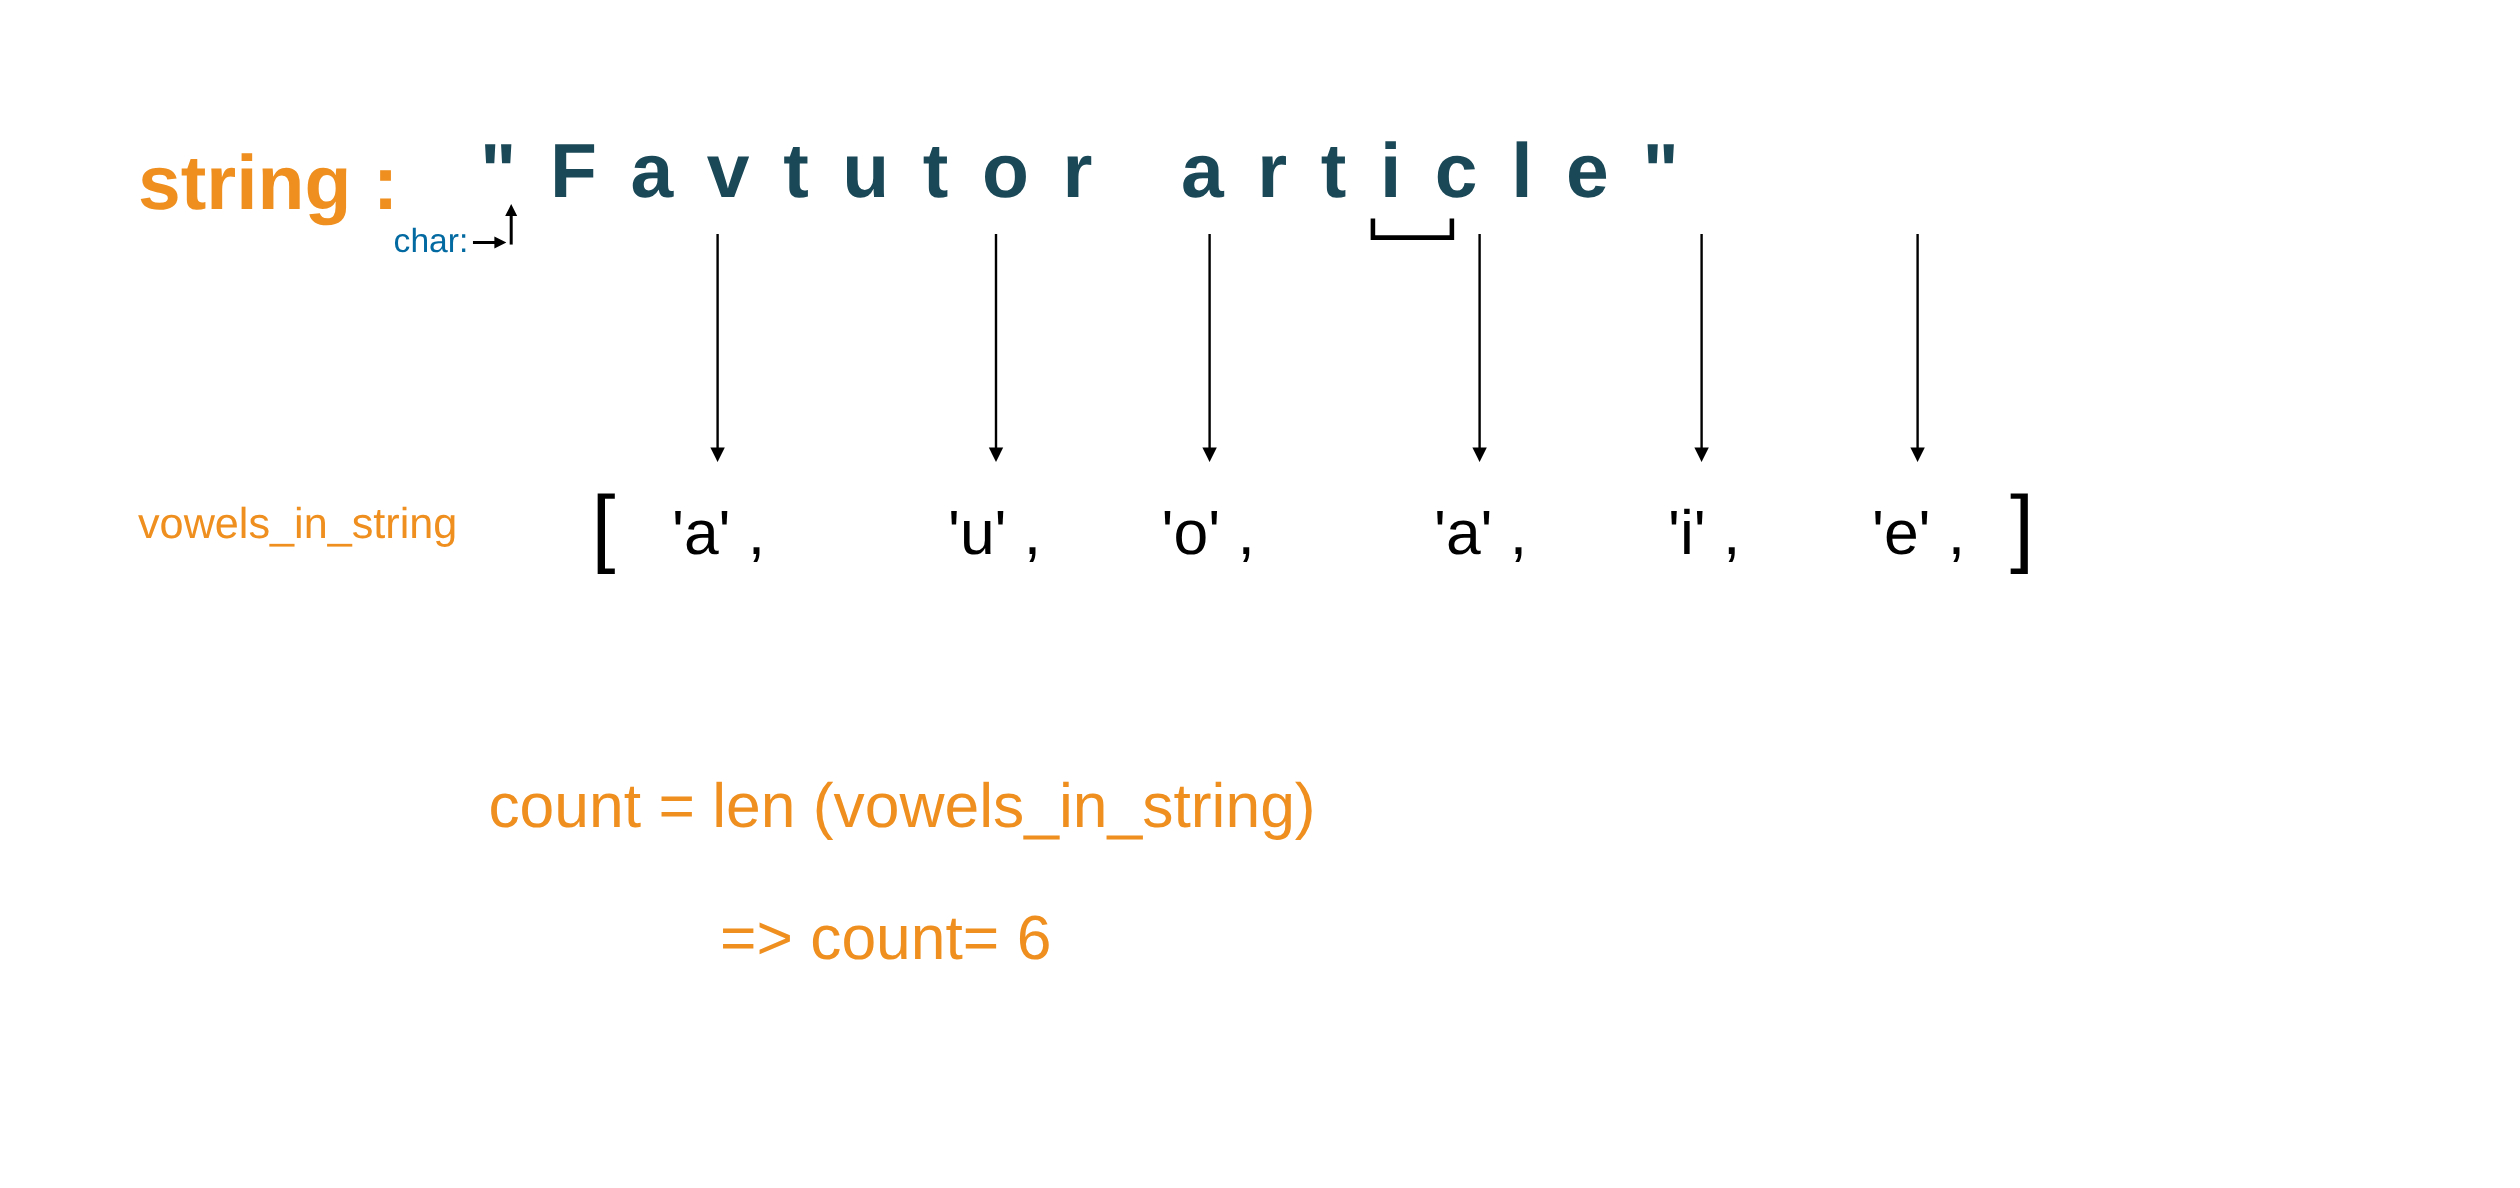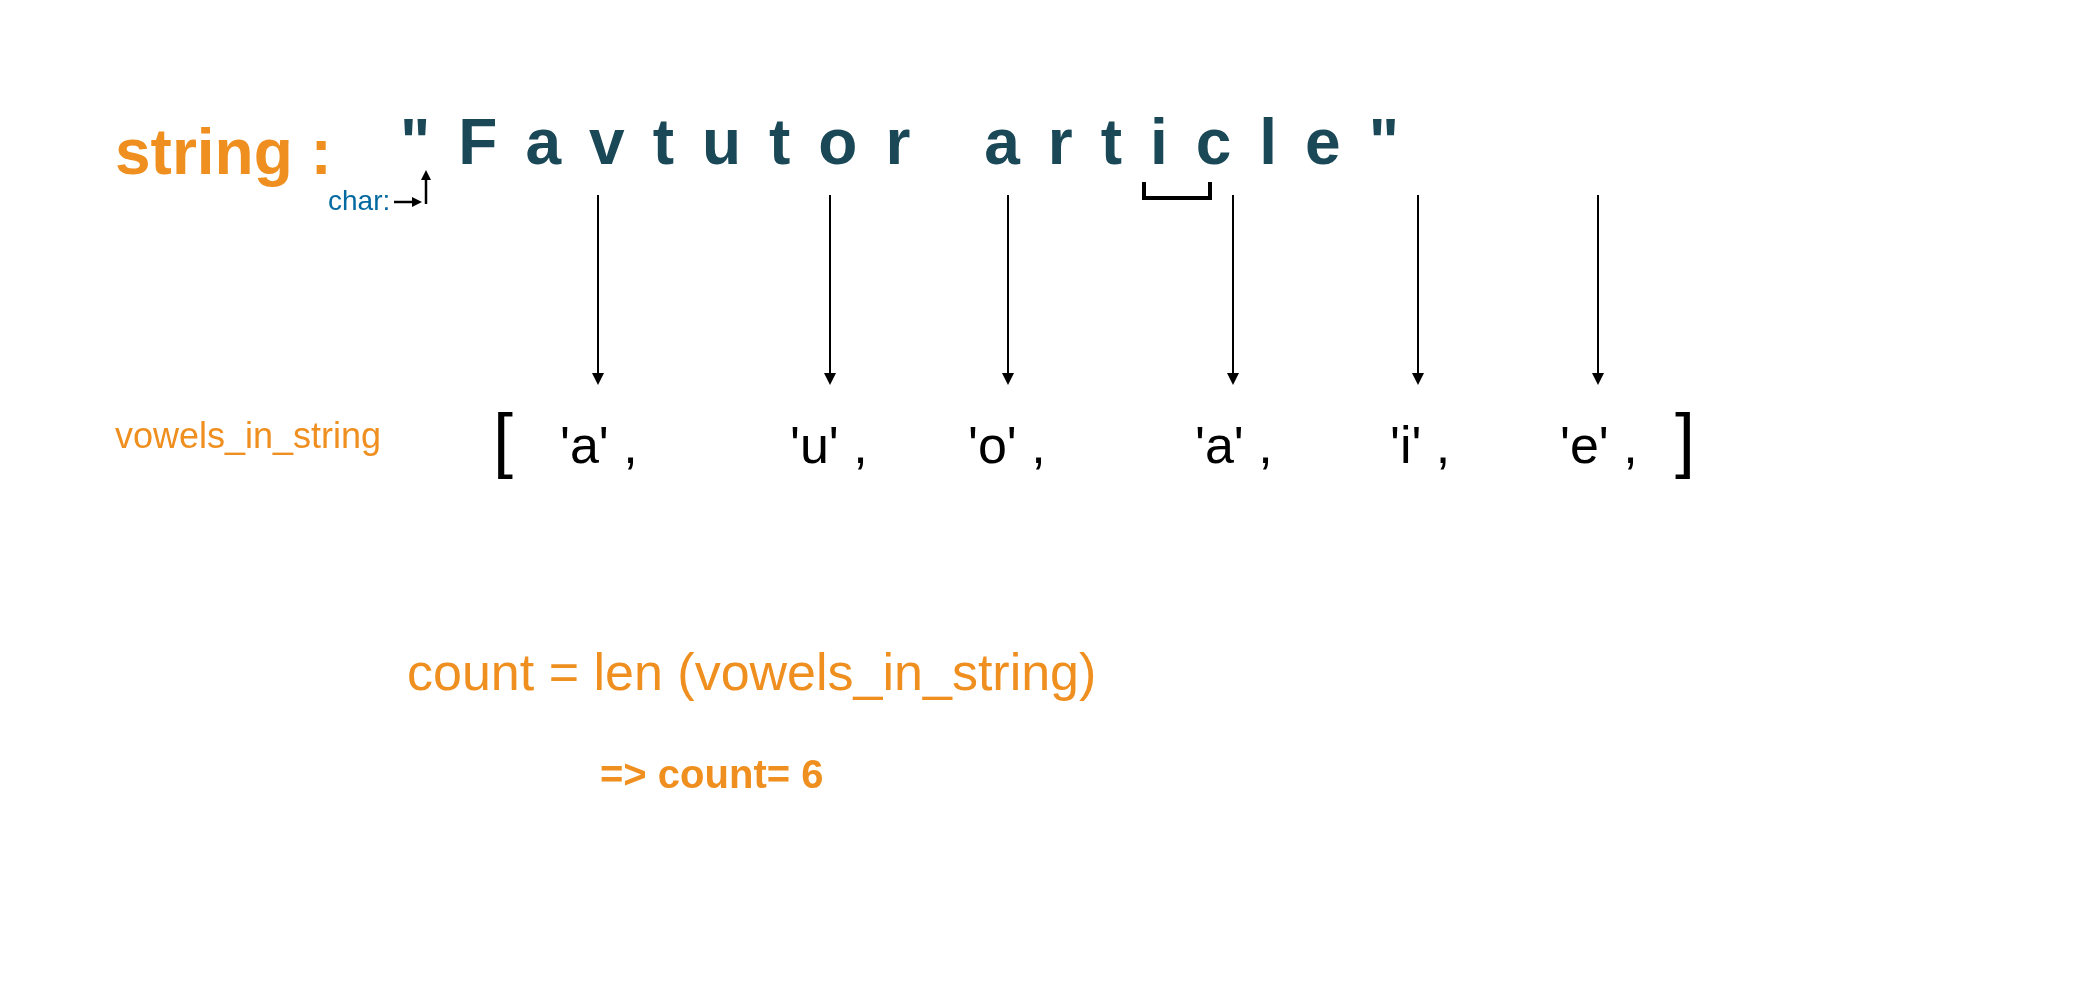--- a/index.html
+++ b/index.html
@@ -88,22 +88,22 @@
     left: 380px;
     top: 642px;
     font-size: 52px;
     font-weight: 400;
     margin-left: 27px;
   }
   .count-line2 {
     position: absolute;
     left: 600px;
     top: 752px;
-    font-size: 40px;
-    font-weight: 700;
+    font-size: 52px;
+    font-weight: 400;
   }
 </style>
 </head>
 <body>
 
 <div class="label-string orange">string :</div>
 
 <div class="string-value dark-teal">"Favtutor article"</div>
 
 <div class="char-label">char:</div>

